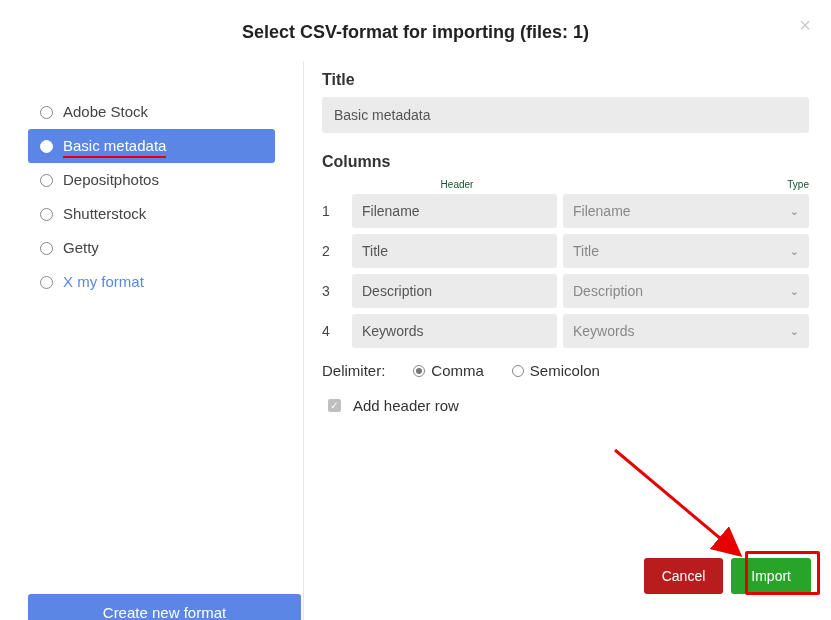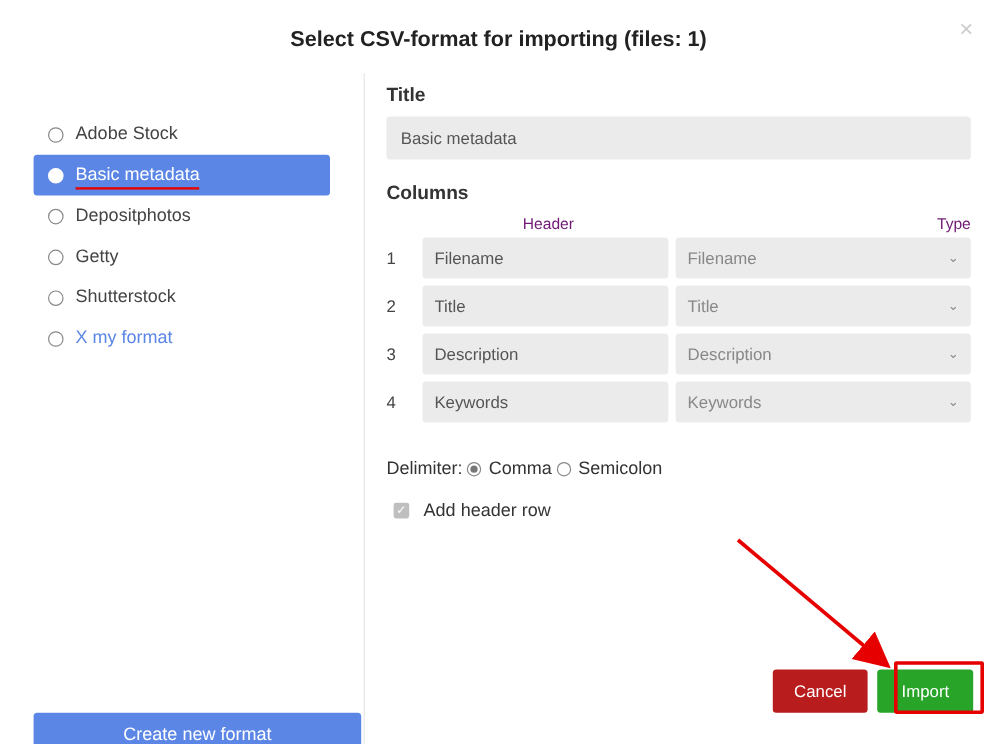--- a/index.html
+++ b/index.html
@@ -127,22 +127,22 @@
       background:#ebebeb;
       border:none;
       border-radius:3px;
       padding:10px 12px;
       font-size:14px;
       color:#555;
       margin-bottom:20px;
     }
     .columns-header {
       display:flex;
-      font-size:13px;
-      color:#701a75;
+      font-size:10px;
+      color:#14532d;
       margin-bottom:4px;
     }
     .columns-header .h1 { width:30px; }
     .columns-header .h2 { width:210px; text-align:center; }
     .columns-header .h3 { flex:1; text-align:right; }
     .column-row {
       display:flex;
       align-items:center;
       margin-bottom:6px;
       gap:6px;
@@ -176,24 +176,24 @@
       position:absolute;
       right:10px;
       top:50%;
       transform:translateY(-50%);
       color:#888;
       font-size:11px;
     }
     .delimiter-row {
       display:flex;
       align-items:center;
-      gap:0;
+      gap:24px;
       font-size:15px;
       color:#333;
-      margin-top:30px;
+      margin-top:14px;
     }
     .delimiter-row .opt {
       display:inline-flex;
       align-items:center;
       gap:6px;
       margin-left:4px;
     }
     .delimiter-row .r {
       width:12px;height:12px;border:1.5px solid #888;border-radius:50%;
       display:inline-flex;align-items:center;justify-content:center;
@@ -255,25 +255,25 @@
       <div class="format-item selected">
         <span class="radio"></span>
         <span class="label red-underline">Basic metadata</span>
       </div>
       <div class="format-item">
         <span class="radio"></span>
         <span class="label">Depositphotos</span>
       </div>
       <div class="format-item">
         <span class="radio"></span>
+        <span class="label">Shutterstock</span>
+      </div>
+      <div class="format-item">
+        <span class="radio"></span>
         <span class="label">Getty</span>
-      </div>
-      <div class="format-item">
-        <span class="radio"></span>
-        <span class="label">Shutterstock</span>
       </div>
       <div class="format-item last">
         <span class="radio"></span>
         <span class="label">X my format</span>
       </div>
     </div>
     <button class="create-button">Create new format</button>
   </div>
 
   <div class="vsep"></div>

